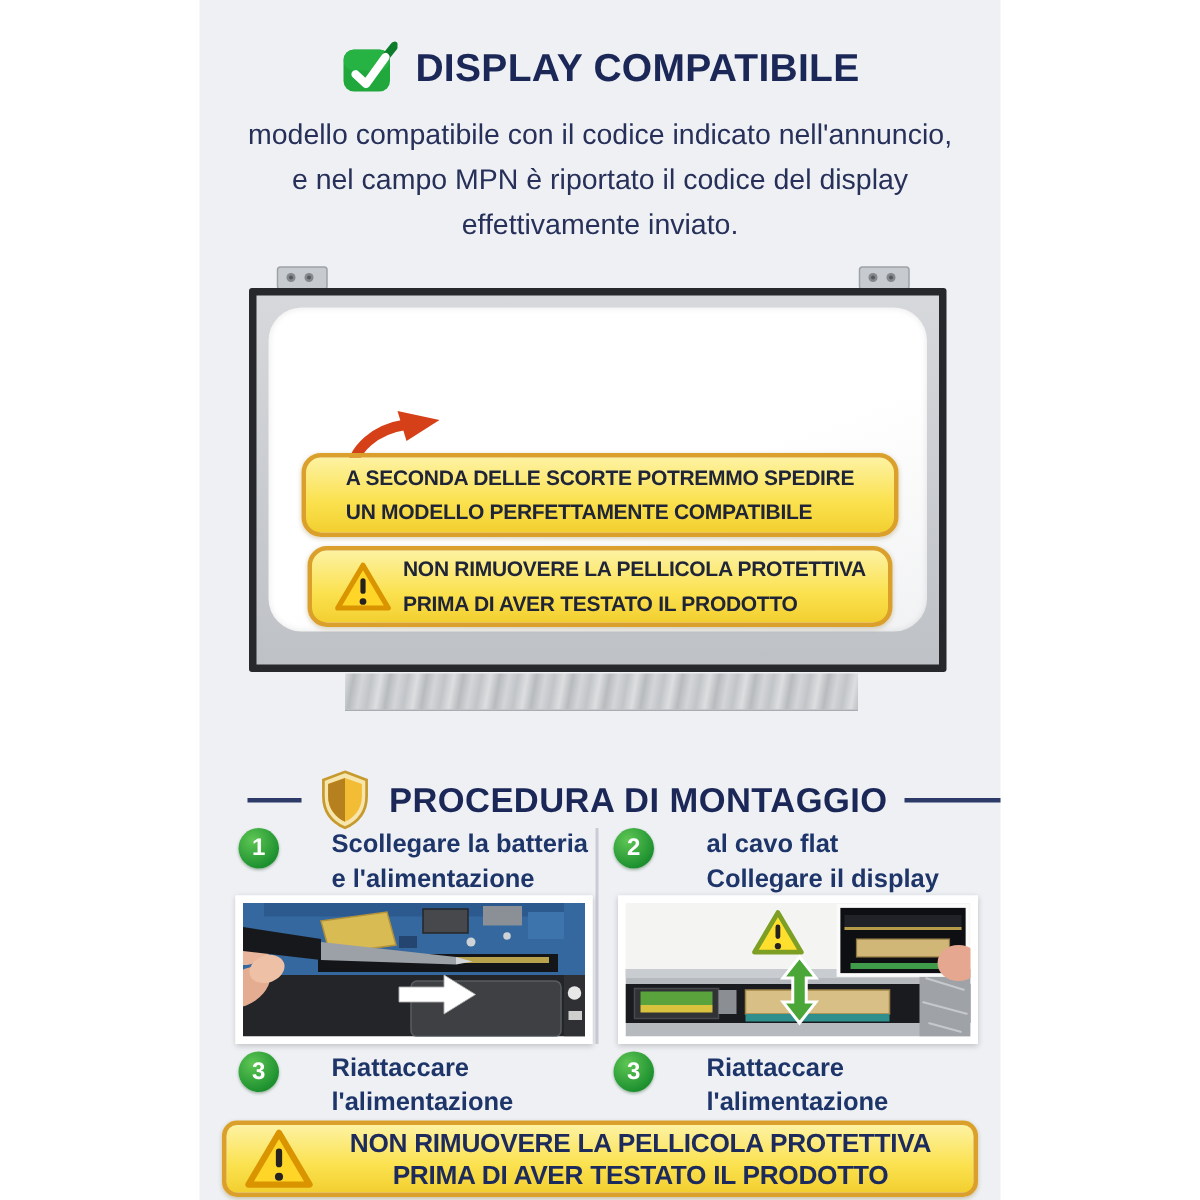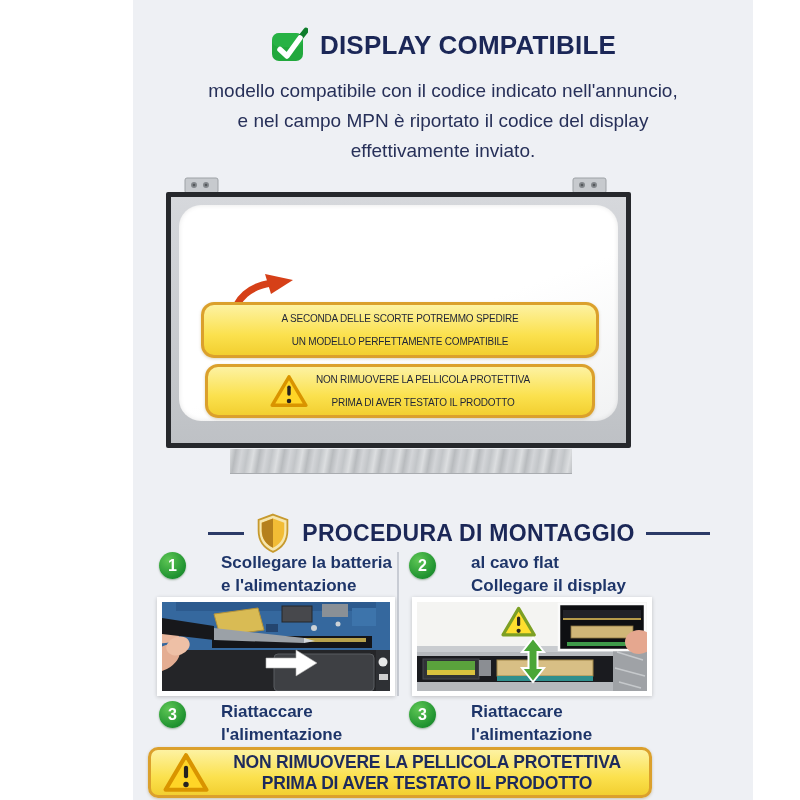--- a/index.html
+++ b/index.html
@@ -1,18 +1,18 @@
 <!DOCTYPE html>
 <html><head>
 <meta charset="utf-8">
 <style>
   * { margin:0; padding:0; box-sizing:border-box; }
   body { background:#ffffff; font-family:"Liberation Sans", sans-serif; }
   .canvas { position:relative; width:800px; height:800px; background:#ffffff; margin:0 auto; overflow:hidden; }
-  .content { position:absolute; left:133px; top:0; width:620px; height:800px; background:#eef0f4; }
+  .content { position:absolute; left:133px; top:0; width:534px; height:800px; background:#eef0f4; }
 
   
   .hdr { position:absolute; top:26px; left:0; width:100%; display:flex; justify-content:center; align-items:center; gap:12px; }
   .hdr-title { font-size:26px; font-weight:bold; color:#1b2757; letter-spacing:0.2px; }
   .intro { position:absolute; top:76px; left:0; width:100%; text-align:center; color:#273059; font-size:19px; line-height:30px; }
 
   
   .panel { position:absolute; left:33px; top:192px; width:465px; height:256px; background:#26282c; border-radius:2px; z-index:2; }
   .panel-silver { position:absolute; left:5px; top:5px; right:5px; bottom:5px; background:linear-gradient(180deg,#d6d8dc,#bec1c5); }
   .panel-screen { position:absolute; left:13px; top:13px; right:13px; bottom:27px; border-radius:22px;
@@ -21,21 +21,21 @@
   .foil { position:absolute; left:97px; top:449px; width:342px; height:25px; z-index:1;
           background:repeating-linear-gradient(100deg,#dcdee0 0px,#b8bbbe 6px,#d3d5d8 12px,#c2c5c8 18px,#dcdee0 24px);
           border-bottom:1px solid #a9acb0; }
   .red-arrow { position:absolute; left:92px; top:274px; width:72px; height:46px; z-index:4; }
 
   .ybox { position:absolute; border:3px solid #dba02c; border-radius:13px; z-index:4;
           background:linear-gradient(180deg,#fdf2a2 0%,#fbe14e 60%,#f2cf30 100%);
           box-shadow:0 1px 3px rgba(120,90,0,0.25); display:flex; align-items:center; justify-content:center; }
   .ybox-stock { left:68px; top:302px; width:398px; height:56px; }
   .ybox-film  { left:72px; top:364px; width:390px; height:54px; gap:8px; padding:0 8px; }
-  .ybox-text { text-align:center; font-weight:normal; font-size:10px; line-height:23px; color:#1f2437; letter-spacing:-0.2px; }
+  .ybox-text { text-align:left; font-weight:bold; font-size:14px; line-height:23px; color:#1f2437; letter-spacing:-0.2px; }
 
   
   .proc-hdr { position:absolute; top:512px; left:0; width:100%; display:flex; justify-content:center; align-items:center; gap:11px;padding-left:32px; }
   .rule { height:3px; background:#2b3a67; }
   .rule-l { width:36px; } .rule-r { width:64px; }
   .proc-title { font-size:23px; font-weight:bold; color:#1b2757; letter-spacing:0.3px; }
 
   
   .step { position:absolute; display:flex; align-items:flex-start; gap:10px; width:245px; }
   .step-circle { flex:0 0 27px; width:27px; height:27px; border-radius:50%; margin-top:1px;

